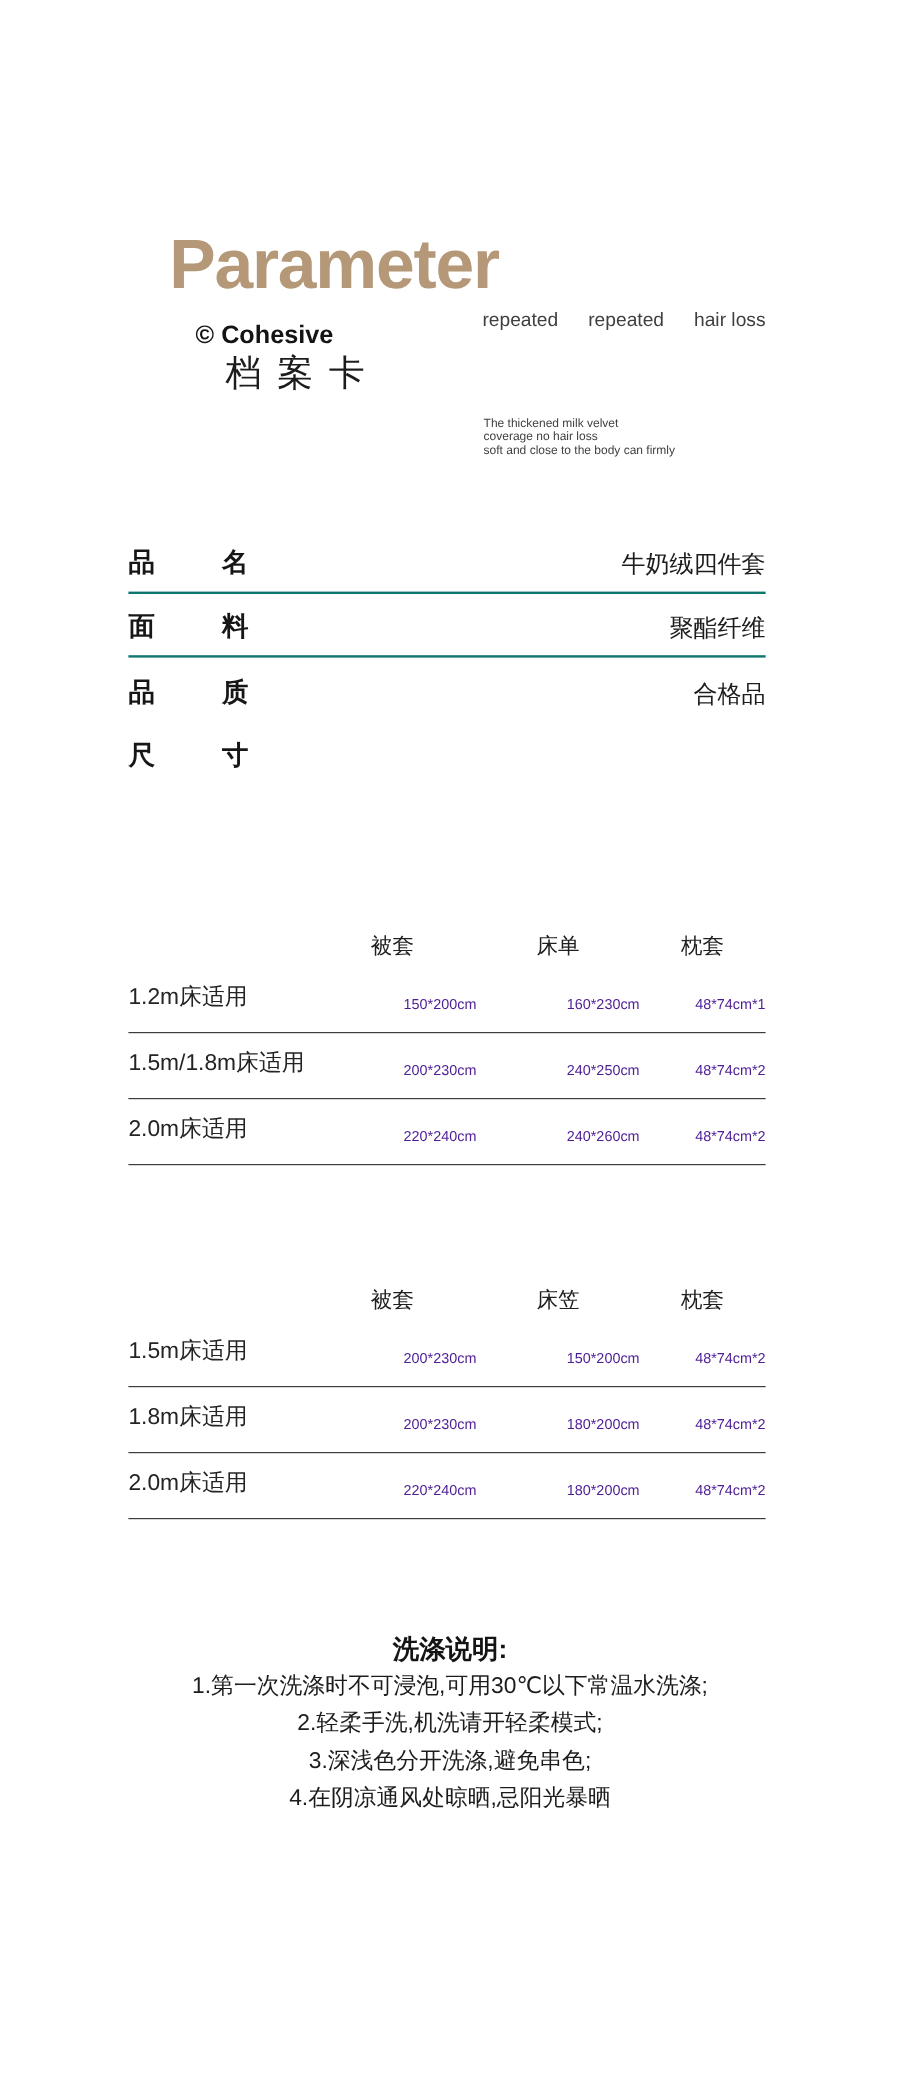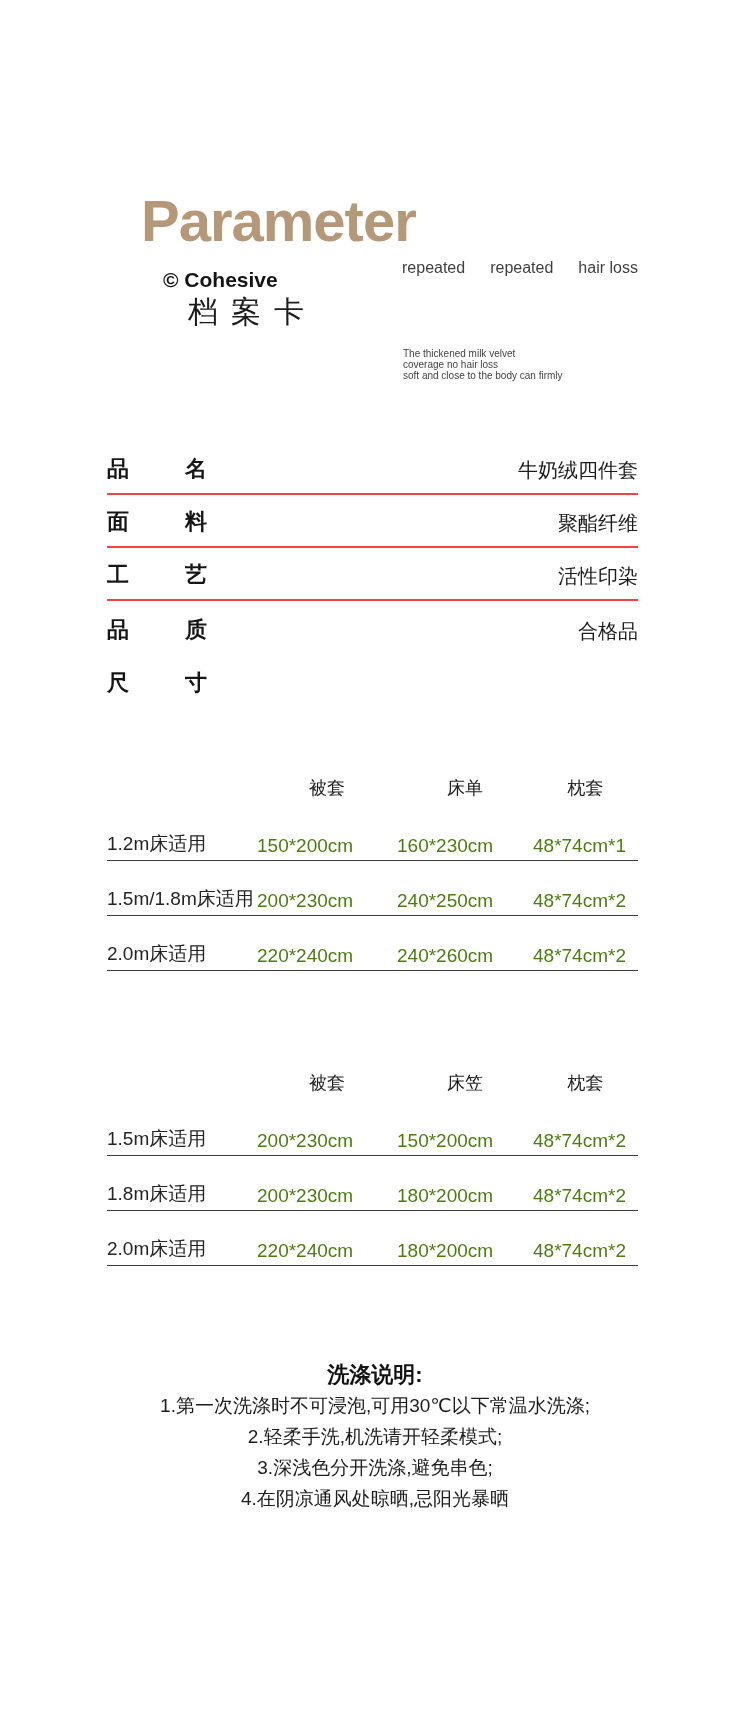--- a/index.html
+++ b/index.html
@@ -62,21 +62,21 @@
     width: 531px;
   }
   .spec-row {
     height: 53px;
     display: flex;
     justify-content: space-between;
     align-items: flex-end;
     padding-bottom: 9px;
     box-sizing: border-box;
   }
-  .spec-row.lined { border-bottom: 2px solid #ef4444; }
+  .spec-row.lined { border-bottom: 2px solid #0f766e; }
   .spec-label {
     font-size: 22px;
     font-weight: bold;
     letter-spacing: 17px;
     white-space: nowrap;
     color: #161616;
   }
   .spec-value { font-size: 20px; color: #1c1c1c; }
 
   
@@ -88,25 +88,25 @@
     grid-template-columns: 150px 140px 136px 105px;
     height: 36px;
     align-items: center;
   }
   .st-h { font-size: 18px; text-align: center; color: #202020; }
   .st-row {
     display: grid;
     grid-template-columns: 150px 140px 136px 105px;
     height: 55px;
     align-items: end;
-    padding-bottom: 3px;
+    padding-bottom: 16px;
     box-sizing: border-box;
     border-bottom: 1px solid #3c3c3c;
   }
-  .st-cell { font-size: 19px; text-align: left; color: #4d7c0f; white-space: nowrap; }
+  .st-cell { font-size: 12px; text-align: right; color: #4c1d95; white-space: nowrap; }
   .st-label { font-size: 19px; text-align: left; color: #242424; white-space: nowrap; }
 
   
   .wash {
     position: absolute;
     left: 0; right: 0; top: 1362px;
     text-align: center;
   }
   .wash-title {
     font-size: 22px;
@@ -139,24 +139,20 @@
   </div>
 
   <div class="spec">
     <div class="spec-row lined">
       <span class="spec-label">品　名</span>
       <span class="spec-value">牛奶绒四件套</span>
     </div>
     <div class="spec-row lined">
       <span class="spec-label">面　料</span>
       <span class="spec-value">聚酯纤维</span>
-    </div>
-    <div class="spec-row lined">
-      <span class="spec-label">工　艺</span>
-      <span class="spec-value">活性印染</span>
     </div>
     <div class="spec-row">
       <span class="spec-label">品　质</span>
       <span class="spec-value">合格品</span>
     </div>
     <div class="spec-row">
       <span class="spec-label">尺　寸</span>
       <span class="spec-value"></span>
     </div>
   </div>

